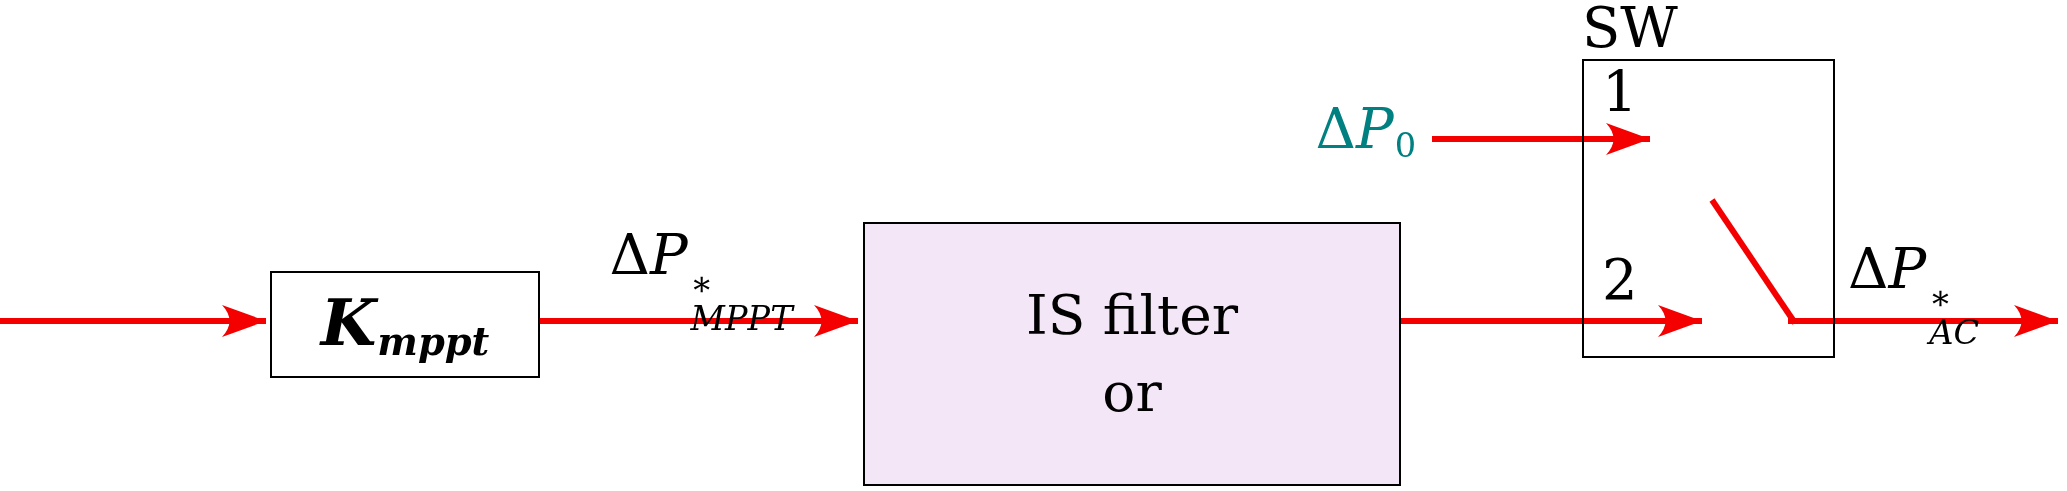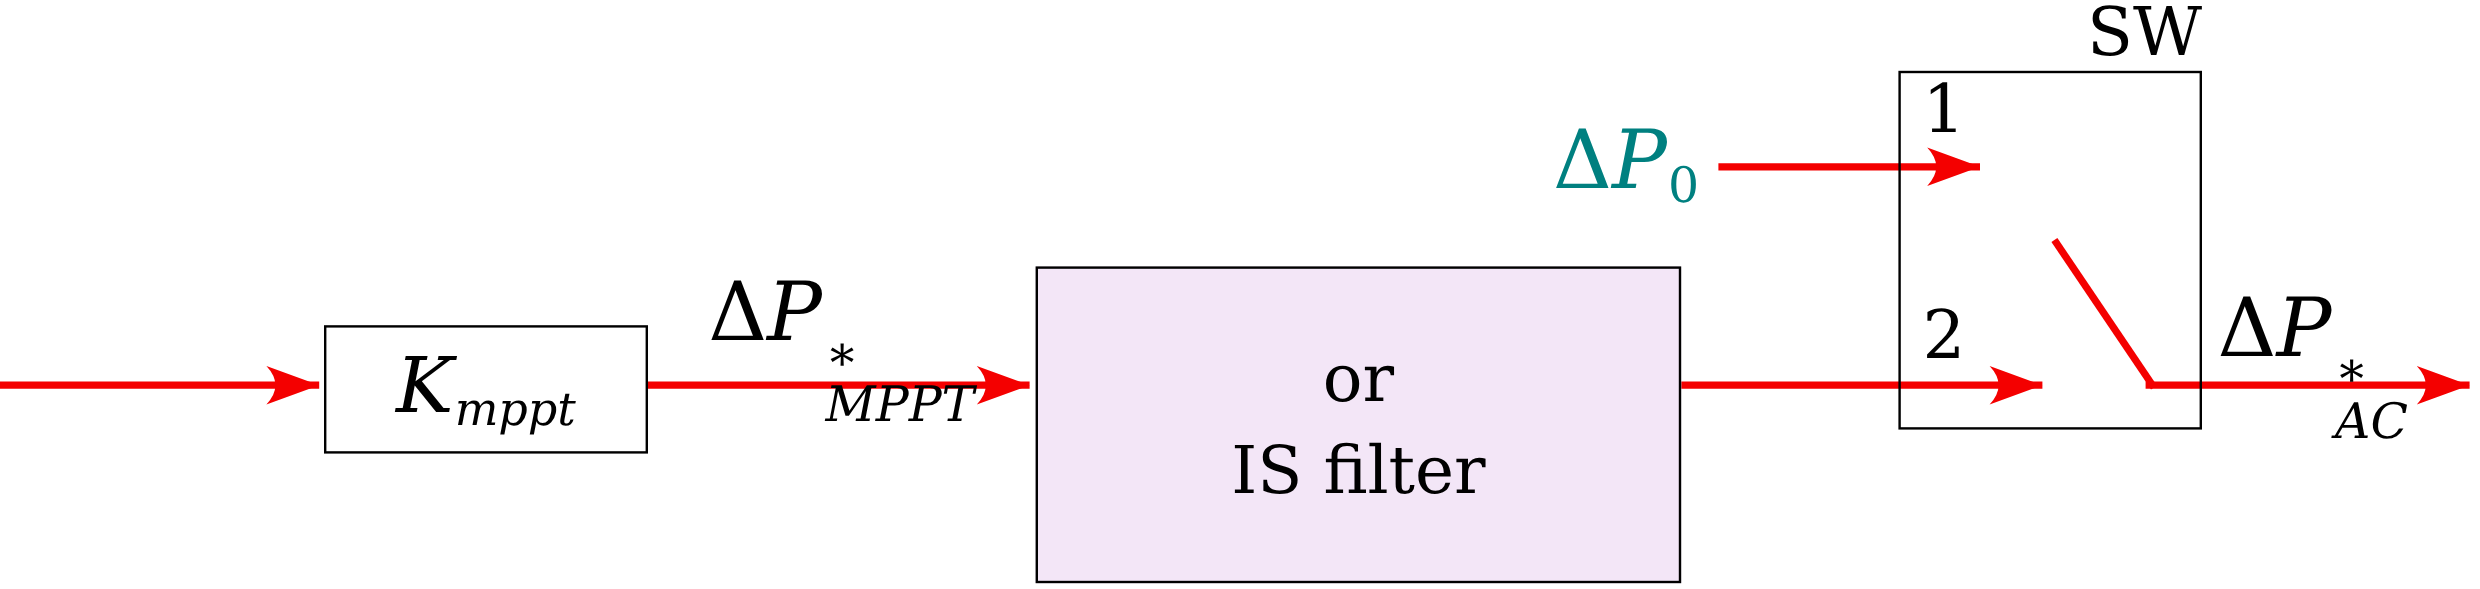--- a/index.html
+++ b/index.html
@@ -18,30 +18,30 @@
   .head { fill: var(--arrow); stroke: none; }
 
   .block {
     position: absolute;
     border: 2.5px solid var(--ink);
     display: flex;
     align-items: center;
     justify-content: center;
     text-align: center;
   }
-  .gain-box   { left: 270px;  top: 271px; width: 270px; height: 107px; background: #ffffff; font-size: 64px; }
+  .gain-box   { left: 270px;  top: 271px; width: 270px; height: 107px; background: #ffffff; font-size: 64px; font-weight: bold; }
   .filter-box { left: 863px;  top: 222px; width: 538px; height: 264px; background: var(--filter-fill); font-size: 55px; flex-direction: column; line-height: 1.4; }
   .sw-box     { left: 1582px; top: 59px;  width: 253px; height: 299px; background: transparent; }
 
-  .sw-title { position: absolute; left: 1582px; top: 0px; width: 253px; text-align: right; font-size: 56px; line-height: 1.0; }
+  .sw-title { position: absolute; left: 1582px; top: 0px; width: 253px; text-align: left; font-size: 56px; line-height: 1.0; }
   .port { position: absolute; font-size: 56px; line-height: 1.0; }
   .port-1 { left: 1602px; top: 64px; }
   .port-2 { left: 1602px; top: 252px; }
 
-  .sig { position: absolute; font-size: 68px; line-height: 1.1; white-space: nowrap; }
+  .sig { position: absolute; font-size: 56px; line-height: 1.1; white-space: nowrap; }
   .sig-input  { left: 22px;  top: 220px; }
   .sig-mppt   { left: 540px; top: 224px; width: 322px; text-align: center; }
   .sig-aux    { left: 1130px; top: 98px; width: 286px; text-align: right; color: var(--teal); }
   .sig-output { left: 1848px; top: 238px; }
 
   .it { font-style: italic; }
   .rm { font-style: normal; }
   .sb { font-size: 0.6em; font-style: italic; vertical-align: -0.28em; margin-left: 1px; }
   .sb.rm { font-style: normal; }
   .stack {
@@ -81,22 +81,22 @@
   </div>
 
   <div class="sig sig-mppt">
     <span class="rm">Δ</span><span class="it">P</span><span class="stack">
         <span class="s-sup">∗</span>
         <span class="s-sub">MPPT</span>
       </span>
   </div>
 
   <div class="block filter-box">
+    <span>IS filter</span>
     <span>or</span>
-    <span>IS filter</span>
   </div>
 
   <div class="sig sig-aux">
     <span class="rm">Δ</span><span class="it">P</span><span class="sb rm">0</span>
   </div>
 
   <div class="sw-title">SW</div>
   <div class="block sw-box"></div>
   <div class="port port-1">1</div>
   <div class="port port-2">2</div>

